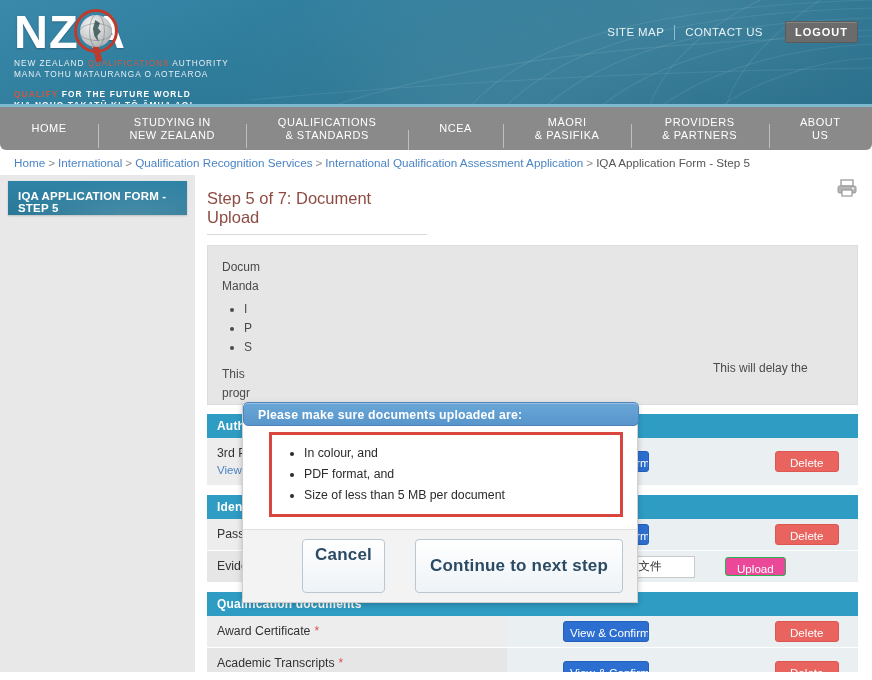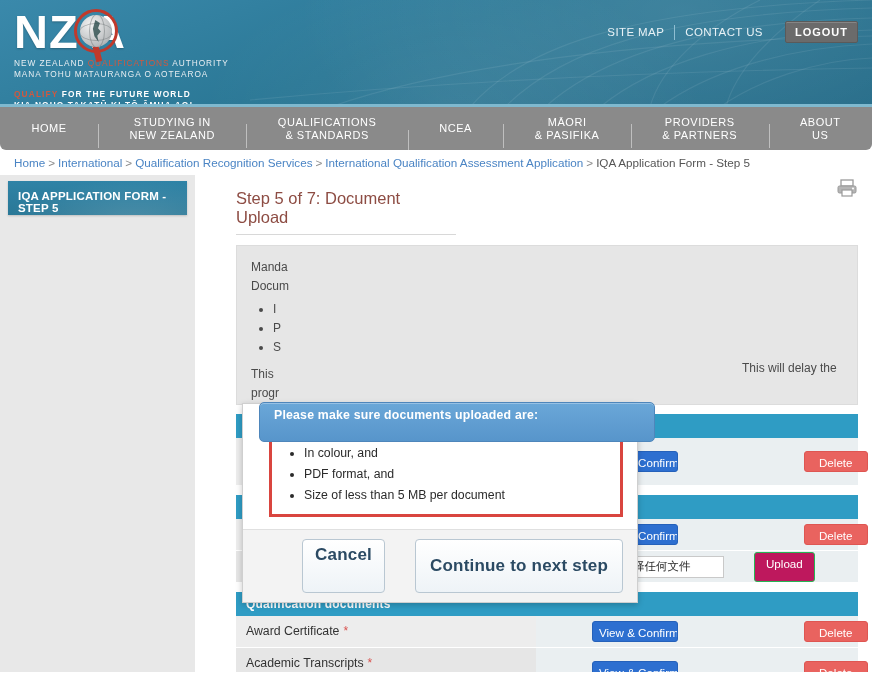--- a/index.html
+++ b/index.html
@@ -156,21 +156,20 @@
     padding: 9px 10px;
     height: 34px;
     box-shadow: 0 1px 2px rgba(0,0,0,.18);
   }
 
   .content {
     position: relative;
     flex: 1;
     background: #ffffff;
     padding: 0 14px 0 12px;
-    margin-left: 29px;
   }
   .print-icon {
     position: absolute; right: 14px; top: 3px;
     width: 22px; height: 20px;
   }
   .page-title {
     font-size: 16.5px;
     color: #8d4c43;
     padding: 14px 0 7px 0;
     border-bottom: 1px solid #d8d8d8;
@@ -268,45 +267,45 @@
     border-radius: 2px;
     margin: 1px 0 1px 2px;
     padding: 2px 5px;
     color: #1a1a1a;
     font-size: 11.5px;
     line-height: 13px;
   }
   .file-text { color: #2b2b2b; padding-left: 7px; font-size: 11.5px; }
   .btn-upload {
     position: absolute; left: 218px;
-    background: #be185d;
+    background: #ec4899;
     color: #ffffff;
     font-size: 11.6px;
     padding: 4px 11px;
     border: 1px solid #27b553;
     border-radius: 3px;
-    height: 30px;
+    height: 19px;
     line-height: 13px;
   }
 
   
   .modal {
     position: absolute;
     left: 242px; top: 228px;
     width: 396px;
     background: #fafafa;
     border: 1px solid #cfcfcf;
     box-shadow: 0 2px 6px rgba(0,0,0,.22);
     z-index: 50;
   }
   .modal-titlebar {
     position: absolute;
-    left: 16px; top: -2px;
+    left: 0; top: -2px;
     width: 396px;
-    height: 40px;
+    height: 24px;
     background: linear-gradient(180deg, #6aa7d8 0%, #5795cb 100%);
     border: 1px solid #4e86bb;
     border-radius: 5px;
     color: #ffffff;
     font-size: 12.3px;
     font-weight: bold;
     letter-spacing: .2px;
     padding: 5px 0 0 14px;
     box-shadow: inset 0 1px 0 rgba(255,255,255,.3);
   }
@@ -442,38 +441,38 @@
     <svg class="print-icon" viewBox="0 0 22 20">
       <rect x="5" y="2" width="12" height="6" fill="none" stroke="#9a9a9a" stroke-width="1.3"></rect>
       <rect x="2" y="8" width="18" height="7" rx="1.5" fill="#b5b5b5" stroke="#9a9a9a" stroke-width="1"></rect>
       <rect x="6" y="12" width="10" height="6" fill="#ffffff" stroke="#9a9a9a" stroke-width="1.2"></rect>
       <circle cx="17" cy="10.5" r="1" fill="#ffffff"></circle>
     </svg>
 
     <div class="page-title">Step 5 of 7: Document Upload</div>
 
     <div class="panel">
+      <p class="para">Docum</p>
       <p class="para">Manda</p>
-      <p class="para">Docum</p>
       <ul>
         <li>I</li>
         <li>P</li>
         <li>S</li>
       </ul>
       <p class="para2">This</p>
       <p class="para">progr</p>
       <div style="position:absolute; left:505px; top:113px; font-size:12px; color:#4a4a4a;">This will delay the</div>
     </div>
 
     <div class="doc-section">
       <div class="doc-head">Authorisation document</div>
       <div class="doc-row">
         <div class="doc-label">
           <span>3rd Party Authorisation</span><span class="req">*</span>
-          <span class="sub"><a class="dl-link" href="#">Size</a><span> to download.</span></span>
+          <span class="sub"><a class="dl-link" href="#">View</a><span> to download.</span></span>
         </div>
         <div class="doc-actions">
           <div class="btn-view">View &amp; Confirm</div>
           <div class="btn-delete">Delete</div>
         </div>
       </div>
     </div>
 
     <div class="doc-section">
       <div class="doc-head">Identity documents</div>

